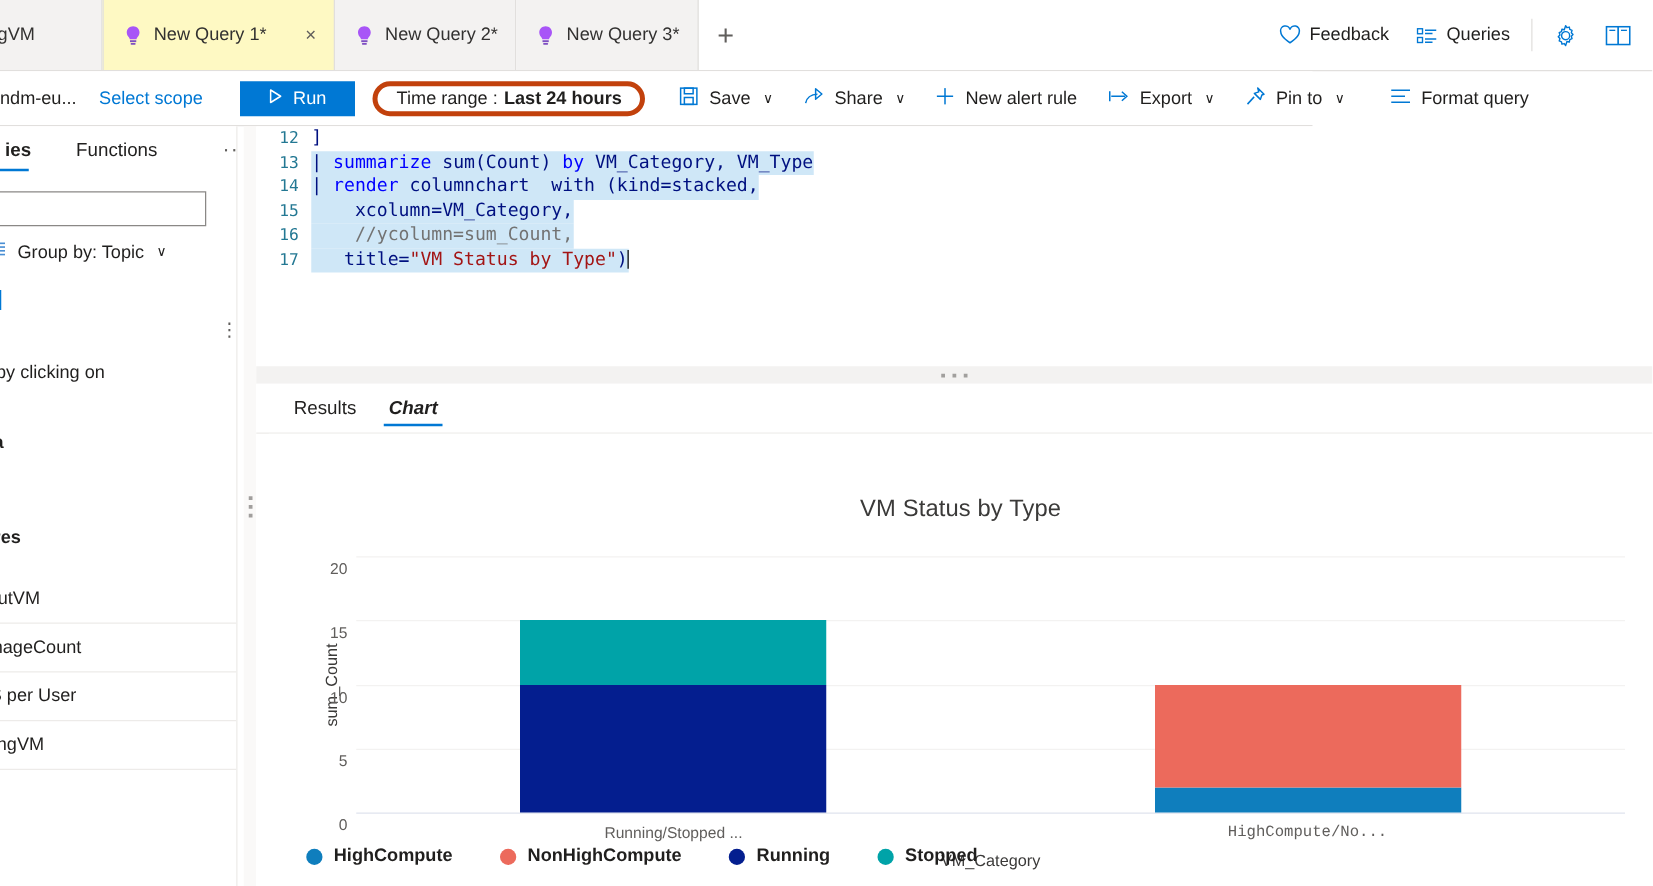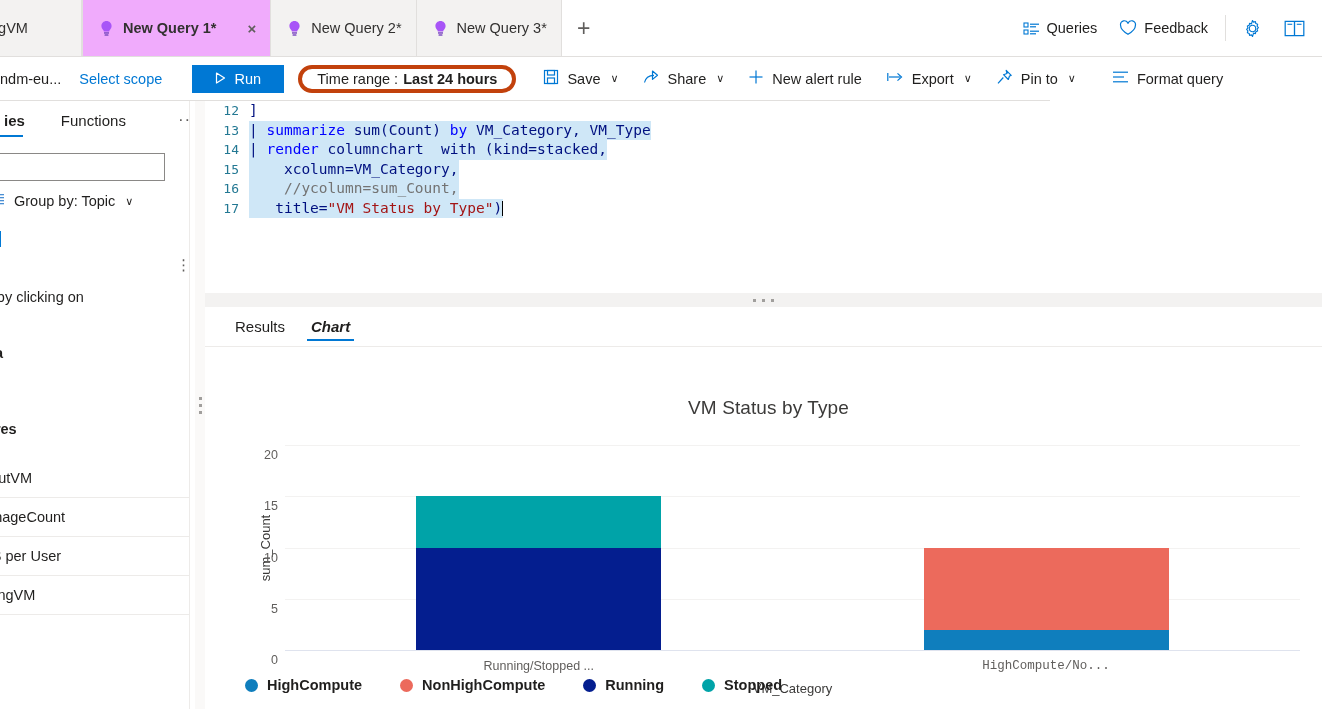--- a/index.html
+++ b/index.html
@@ -28,22 +28,22 @@
     color: #323130;
     background: #f3f2f1;
     border-right: 1px solid #e1dfdd;
     white-space: nowrap;
     position: relative;
     cursor: default;
   }
   .tab.first { padding-left: 0; width: 82px; overflow: hidden; justify-content: flex-start;}
   .tab.first .tab-label { margin-left: -10px; }
   .tab.active {
-    background: #f0abfc;
-    font-weight: 700;
+    background: #fef9c3;
+    font-weight: 400;
     border-left: 1px solid #e1dfdd;
     border-top: 1px solid #e1dfdd;
     border-bottom: none;
     height: 57px;
     z-index: 3;
     justify-content: space-between;
   }
   .bulb {
     width: 15px; height: 17px; position: relative; flex: 0 0 auto;
   }
@@ -251,40 +251,40 @@
           <rect x="5" y="12.2" width="5" height="1.5" fill="#7e4ec2"></rect>
           <rect x="5.5" y="14.3" width="4" height="1.5" rx=".6" fill="#7e4ec2"></rect>
         </svg>
       </span>
       <span class="tab-label">New Query 3*</span>
     </div>
 
     <div class="tab-add">+</div>
 
     <div class="tabstrip-right">
+      <div class="cmd">
+        <span class="ico">
+          <svg width="18" height="16" viewBox="0 0 18 16" fill="none">
+            <path d="M9 14.2S1.6 9.8 1.6 5.4A3.6 3.6 0 0 1 9 3.7a3.6 3.6 0 0 1 7.4 1.7C16.4 9.8 9 14.2 9 14.2z" stroke="#0078d4" stroke-width="1.2" fill="none"></path>
+          </svg>
+        </span>
+        <span>Feedback</span>
+      </div>
       <div class="cmd">
         <span class="ico">
           <svg width="17" height="15" viewBox="0 0 17 15">
             <rect x="1" y="2" width="4" height="4" fill="none" stroke="#0078d4" stroke-width="1.1"></rect>
             <rect x="1" y="9" width="4" height="4" fill="none" stroke="#0078d4" stroke-width="1.1"></rect>
             <rect x="7" y="2.6" width="9" height="1.2" fill="#0078d4"></rect>
             <rect x="7" y="5.2" width="6" height="1.2" fill="#0078d4"></rect>
             <rect x="7" y="9.6" width="9" height="1.2" fill="#0078d4"></rect>
             <rect x="7" y="12.2" width="6" height="1.2" fill="#0078d4"></rect>
           </svg>
         </span>
         <span>Queries</span>
-      </div>
-      <div class="cmd">
-        <span class="ico">
-          <svg width="18" height="16" viewBox="0 0 18 16" fill="none">
-            <path d="M9 14.2S1.6 9.8 1.6 5.4A3.6 3.6 0 0 1 9 3.7a3.6 3.6 0 0 1 7.4 1.7C16.4 9.8 9 14.2 9 14.2z" stroke="#0078d4" stroke-width="1.2" fill="none"></path>
-          </svg>
-        </span>
-        <span>Feedback</span>
       </div>
       <div class="vdiv"></div>
       <div class="cmd">
         <span class="ico">
           <svg width="19" height="19" viewBox="0 0 20 20">
             <path d="M10 6.6A3.4 3.4 0 1 0 10 13.4 3.4 3.4 0 0 0 10 6.6z" fill="none" stroke="#0078d4" stroke-width="1.2"></path>
             <path d="M10 1.6l1.1 1.7 2-.5.4 2 1.9.8-.6 2 1.4 1.5-1.4 1.5.6 2-1.9.8-.4 2-2-.5L10 18.4 8.9 16.7l-2 .5-.4-2-1.9-.8.6-2L3.8 10.9 5.2 9.4l-.6-2 1.9-.8.4-2 2 .5L10 1.6z" fill="none" stroke="#0078d4" stroke-width="1.2" stroke-linejoin="round"></path>
           </svg>
         </span>
       </div>

